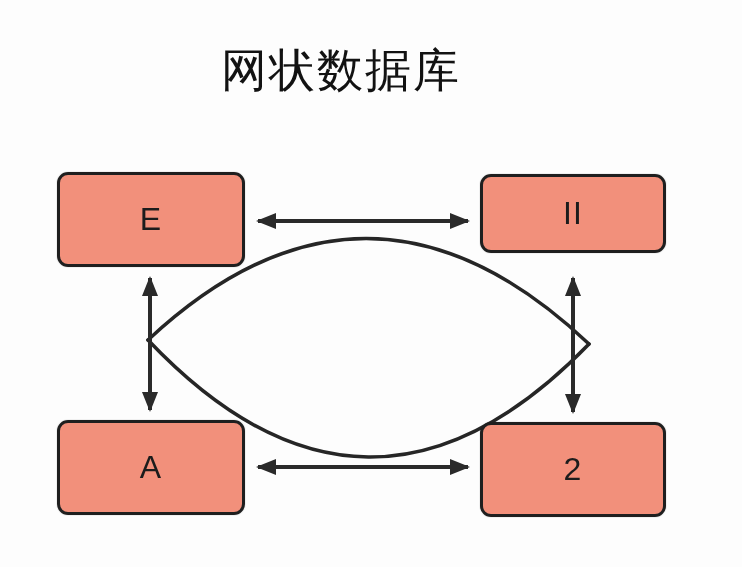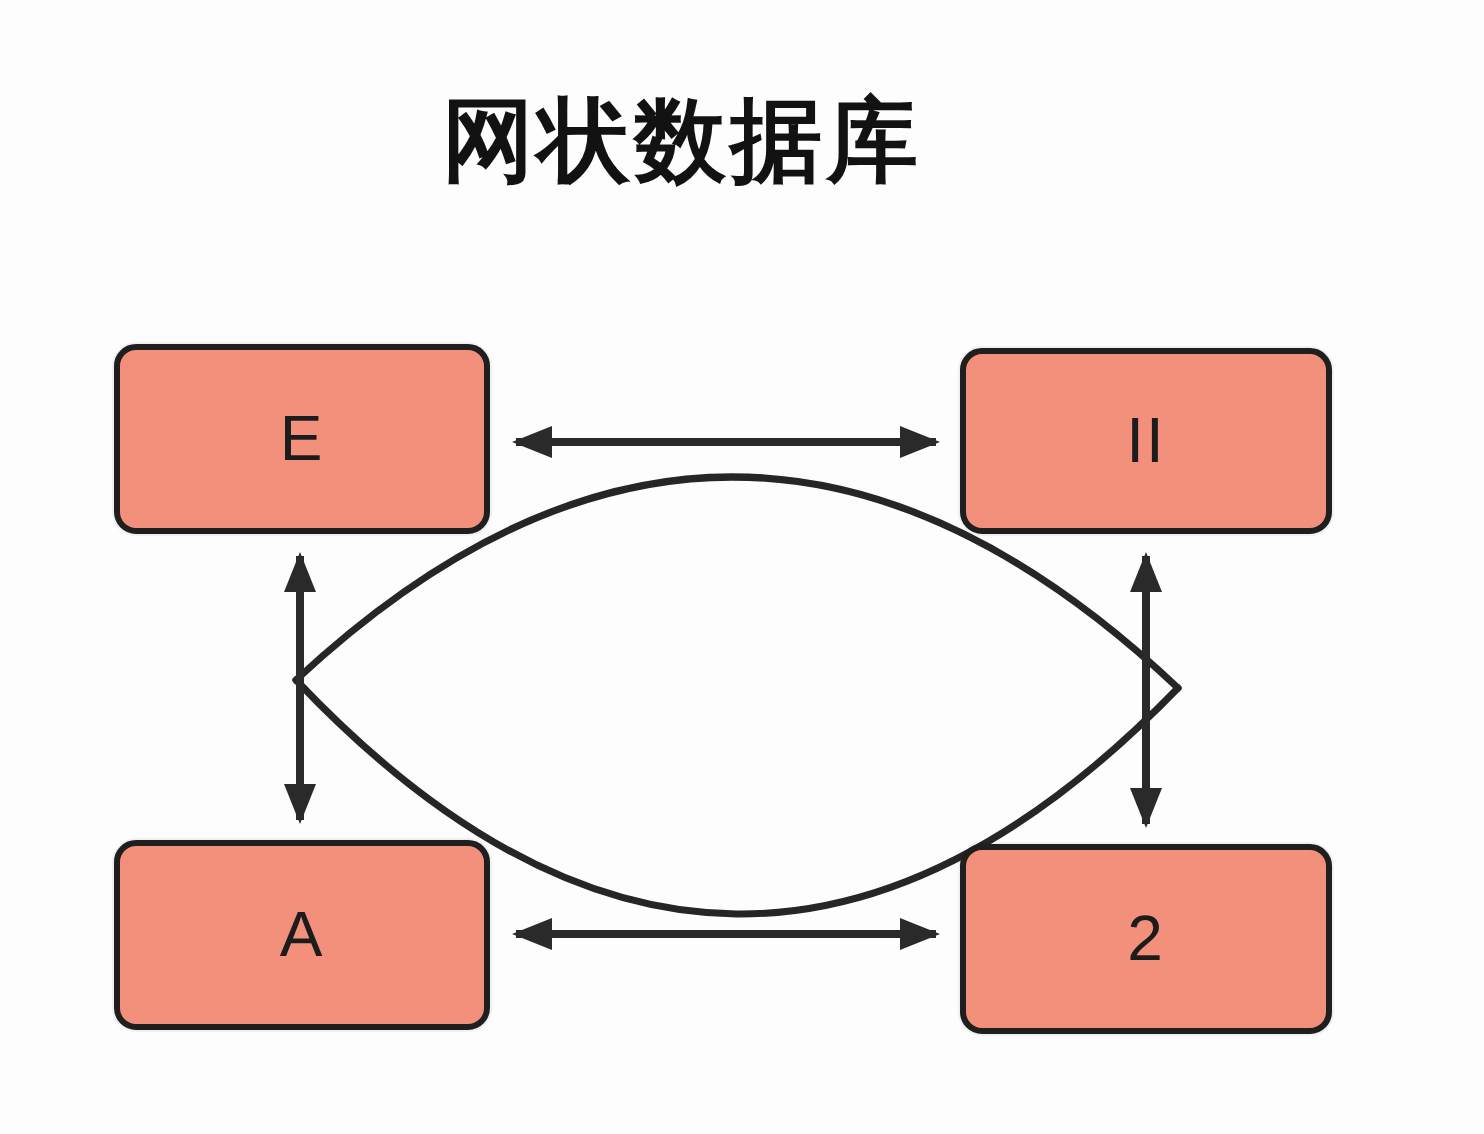--- a/index.html
+++ b/index.html
@@ -15,21 +15,21 @@
     background: #fdfdfd;
     overflow: hidden;
   }
   .diagram-title {
     position: absolute;
     top: 40px;
     left: 0;
     width: 682px;
     text-align: center;
     font-size: 46px;
-    font-weight: 700;
+    font-weight: 400;
     color: #121212;
     letter-spacing: 2px;
     user-select: none;
   }
   .edges-layer {
     position: absolute;
     top: 0;
     left: 0;
     width: 742px;
     height: 567px;
@@ -45,21 +45,21 @@
     justify-content: center;
     box-shadow: 0 0 0 1px rgba(0,0,0,0.05);
   }
   .node-label {
     font-size: 32px;
     font-weight: 400;
     color: #1c1c1c;
     letter-spacing: 1px;
   }
   .node-e  { left: 57px;  top: 172px; width: 188px; height: 95px; }
-  .node-ii { left: 480px; top: 174px; width: 186px; height: 93px; }
+  .node-ii { left: 480px; top: 174px; width: 186px; height: 79px; }
   .node-a  { left: 57px;  top: 420px; width: 188px; height: 95px; }
   .node-2  { left: 480px; top: 422px; width: 186px; height: 95px; }
 </style>
 </head>
 <body>
 
 <div class="canvas">
 
   <div class="diagram-title">网状数据库</div>
 

